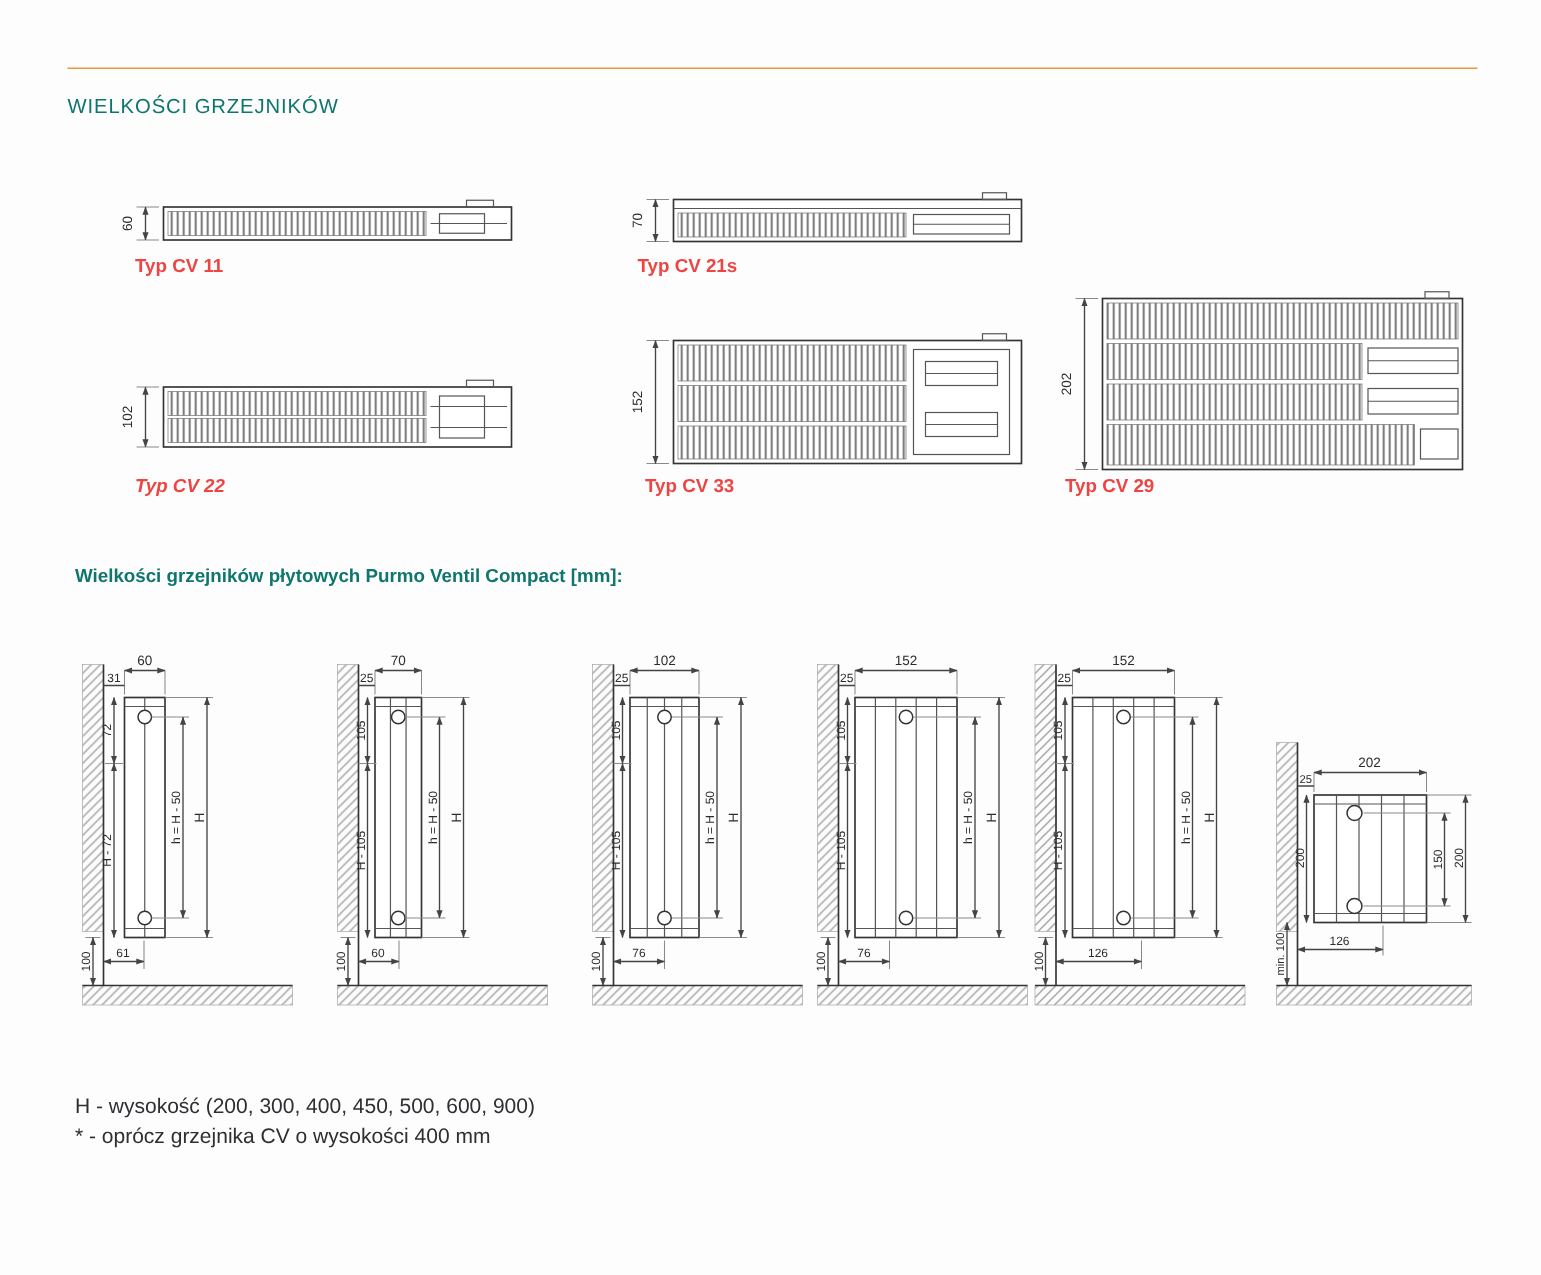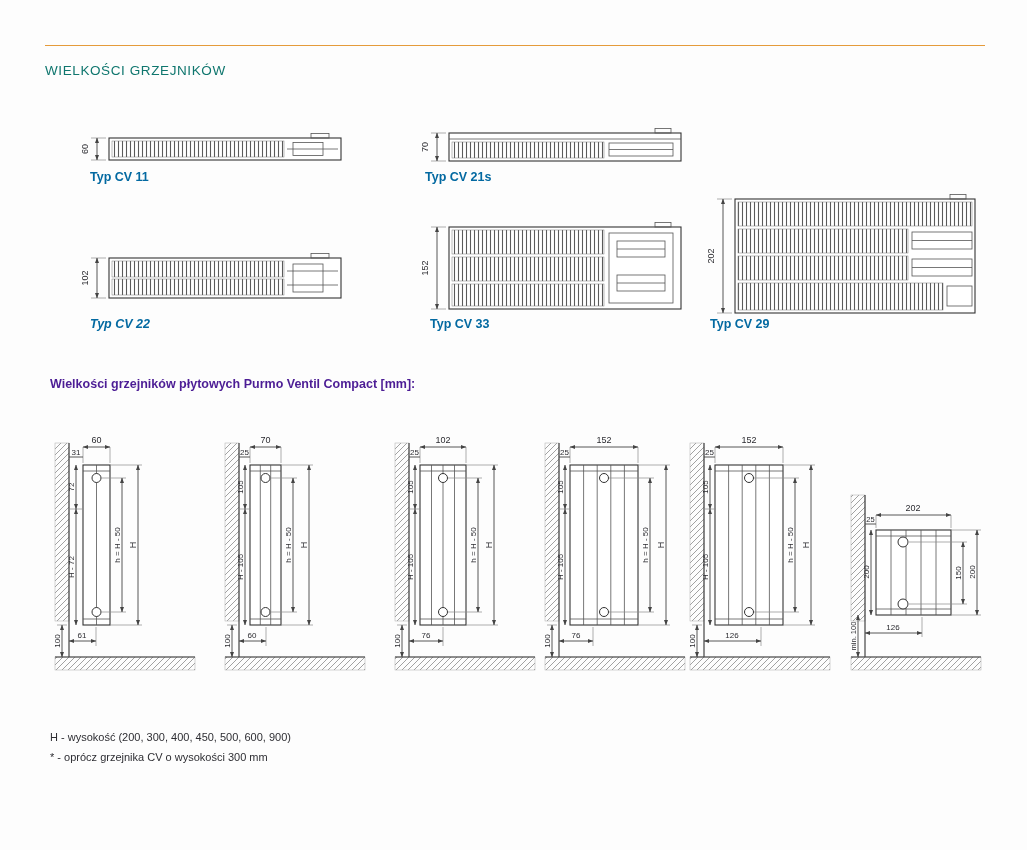--- a/index.html
+++ b/index.html
@@ -12,27 +12,27 @@
     position:absolute;left:45px;top:25px;font-size:13.5px;letter-spacing:.6px;
     color:#0f766e;font-weight:400;margin-top:38px;
   }
   .hdr-rule{
     position:absolute;left:45px;top:45px;width:940px;height:0;
     border-top:1.5px solid #e59b3b;
   }
   .svg-top{position:absolute;left:45px;top:95px;}
   .svg-side{position:absolute;left:45px;top:425px;}
   .typ-label{
-    position:absolute;font-size:12.5px;font-weight:bold;color:#0369a1;
+    position:absolute;font-size:12.5px;font-weight:bold;color:#ef4444;
   }
   .section-title{
-    position:absolute;left:50px;top:377px;font-size:12.5px;font-weight:bold;color:#4c1d95;
+    position:absolute;left:50px;top:377px;font-size:12.5px;font-weight:bold;color:#0f766e;
   }
   .legend{
-    position:absolute;left:50px;top:731px;font-size:11px;color:#2e2e33;
+    position:absolute;left:50px;top:731px;font-size:14px;color:#2e2e33;
   }
   .legend p{margin:0 0 7.5px 0;line-height:12px;}
   
   svg text{font-family:"Liberation Sans", sans-serif;fill:#2b2b30;}
   .t9{font-size:9px;}
   .t8{font-size:8px;}
   .t75{font-size:7.5px;}
   .body{fill:#ffffff;stroke:#333;stroke-width:1.1;}
   .thin{fill:none;stroke:#555;stroke-width:.8;}
   .dl{fill:none;stroke:#444;stroke-width:.9;}
@@ -488,16 +488,16 @@
       <g>
         <line class="ext" x1="71" y1="192" x2="71" y2="212"></line>
         <line class="dl" x1="14" y1="208" x2="71" y2="208" marker-start="url(#arw2)" marker-end="url(#arw2)"></line>
         <text class="t8" x="42" y="205" text-anchor="middle">126</text>
       </g>
     </g>
   </svg>
 
   <div class="legend">
     <p>H - wysokość (200, 300, 400, 450, 500, 600, 900)</p>
-    <p>* - oprócz grzejnika CV o wysokości 300 mm</p>
+    <p>* - oprócz grzejnika CV o wysokości 400 mm</p>
   </div>
 
 </div>
 
 </body></html>

